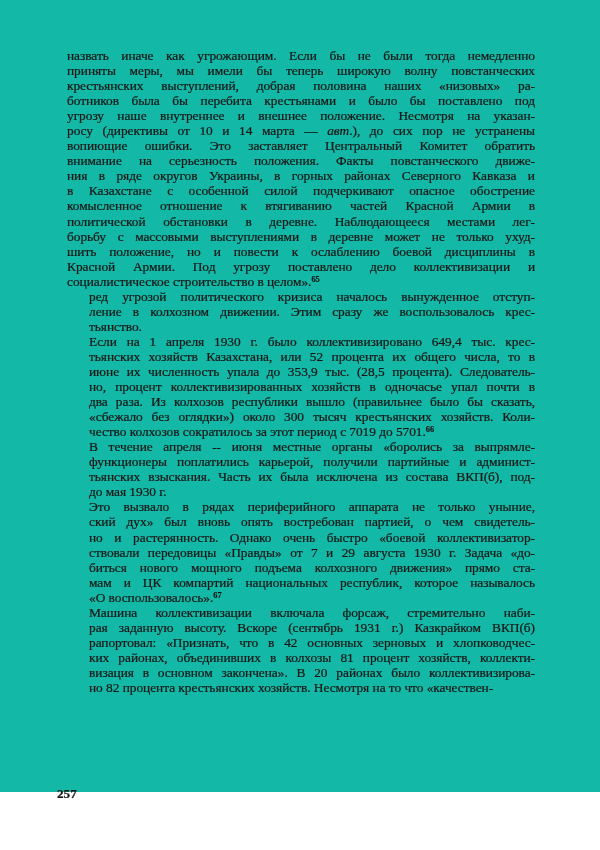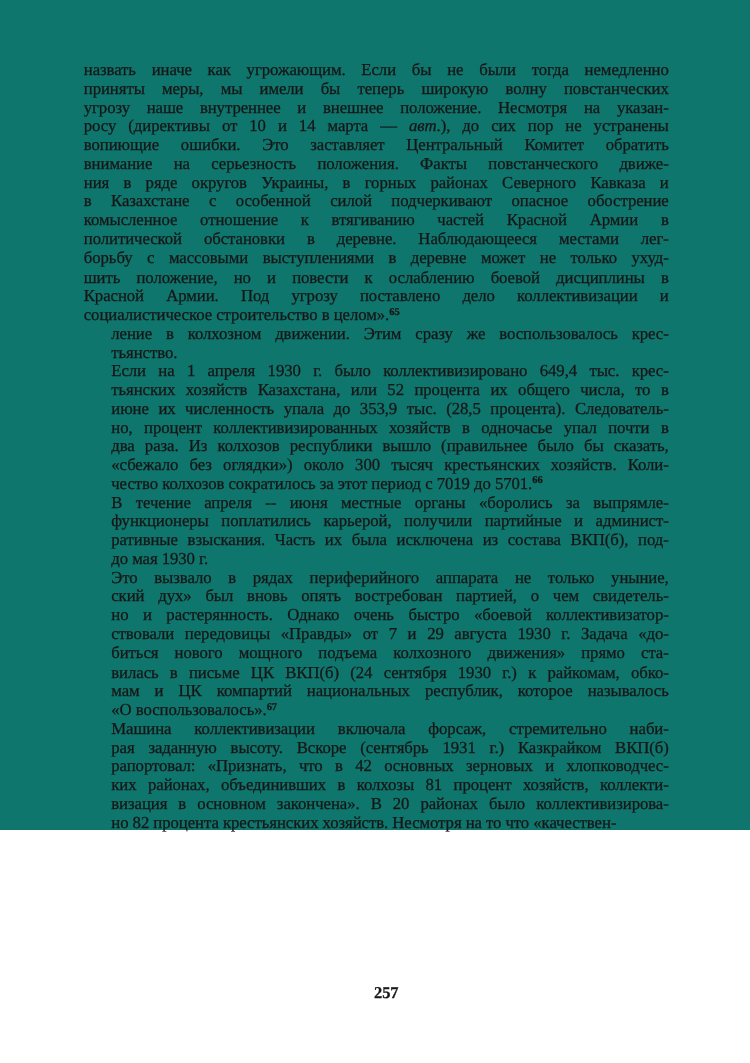--- a/index.html
+++ b/index.html
@@ -14,22 +14,22 @@
     font-family: "Liberation Serif", "DejaVu Serif", serif;
     color: #1a1a1a;
     position: relative;
     -webkit-font-smoothing: none;
   }
   .page {
     position: absolute;
     left: 0;
     top: 0;
     width: 600px;
-    height: 664px;
-    background: #0f766e;
+    height: 792px;
+    background: #14b8a6;
   }
   .text-block {
     position: absolute;
     left: 67px;
     top: 48px;
     width: 468px;
   }
   .para {
     margin: 0;
     text-indent: 22px;
@@ -60,83 +60,85 @@
     vertical-align: 0.52em;
     line-height: 0;
     font-weight: 700;
     -webkit-text-stroke: 0.2px #161616;
   }
   .ital {
     font-style: italic;
   }
   .folio {
     position: absolute;
-    left: 75px;
+    left: 57px;
     top: 786px;
     width: 468px;
-    text-align: center;
+    text-align: left;
     font-size: 13.2px;
     font-weight: 600;
     color: #161616;
     -webkit-text-stroke: 0.2px #161616;
   }
 </style>
 </head>
 <body>
 
 <div class="page">
 
   <div class="text-block">
 
     <p class="para first">
       <span class="ln">назвать иначе как угрожающим. Если бы не были тогда немедленно</span>
       <span class="ln">приняты меры, мы имели бы теперь широкую волну повстанческих</span>
+      <span class="ln">крестьянских выступлений, добрая половина наших «низовых» ра-</span>
+      <span class="ln">ботников была бы перебита крестьянами и было бы поставлено под</span>
       <span class="ln">угрозу наше внутреннее и внешнее положение. Несмотря на указан-</span>
       <span class="ln"><span>росу (директивы от 10 и 14 марта — </span><span class="ital">авт</span><span>.), до сих пор не устранены</span></span>
       <span class="ln">вопиющие ошибки. Это заставляет Центральный Комитет обратить</span>
       <span class="ln">внимание на серьезность положения. Факты повстанческого движе-</span>
       <span class="ln">ния в ряде округов Украины, в горных районах Северного Кавказа и</span>
       <span class="ln">в Казахстане с особенной силой подчеркивают опасное обострение</span>
       <span class="ln">комысленное отношение к втягиванию частей Красной Армии в</span>
       <span class="ln">политической обстановки в деревне. Наблюдающееся местами лег-</span>
       <span class="ln">борьбу с массовыми выступлениями в деревне может не только ухуд-</span>
       <span class="ln">шить положение, но и повести к ослаблению боевой дисциплины в</span>
       <span class="ln">Красной Армии. Под угрозу поставлено дело коллективизации и</span>
       <span class="ln last"><span>социалистическое строительство в целом».</span><sup class="fn">65</sup></span>
     </p>
 
     <p class="para">
+      <span class="ln">ред угрозой политического кризиса началось вынужденное отступ-</span>
       <span class="ln">ление в колхозном движении. Этим сразу же воспользовалось крес-</span>
       <span class="ln last">тьянство.</span>
     </p>
 
     <p class="para">
       <span class="ln">Если на 1 апреля 1930 г. было коллективизировано 649,4 тыс. крес-</span>
       <span class="ln">тьянских хозяйств Казахстана, или 52 процента их общего числа, то в</span>
       <span class="ln">июне их численность упала до 353,9 тыс. (28,5 процента). Следователь-</span>
       <span class="ln">но, процент коллективизированных хозяйств в одночасье упал почти в</span>
       <span class="ln">два раза. Из колхозов республики вышло (правильнее было бы сказать,</span>
       <span class="ln">«сбежало без оглядки») около 300 тысяч крестьянских хозяйств. Коли-</span>
       <span class="ln last"><span>чество колхозов сократилось за этот период с 7019 до 5701.</span><sup class="fn">66</sup></span>
     </p>
 
     <p class="para">
       <span class="ln">В течение апреля -- июня местные органы «боролись за выпрямле-</span>
       <span class="ln">функционеры поплатились карьерой, получили партийные и админист-</span>
-      <span class="ln">ративные взыскания. Часть их была исключена из состава ВКП(б), под-</span>
+      <span class="ln">тьянских взыскания. Часть их была исключена из состава ВКП(б), под-</span>
       <span class="ln last">до мая 1930 г.</span>
     </p>
 
     <p class="para">
       <span class="ln">Это вызвало в рядах периферийного аппарата не только уныние,</span>
       <span class="ln">ский дух» был вновь опять востребован партией, о чем свидетель-</span>
       <span class="ln">но и растерянность. Однако очень быстро «боевой коллективизатор-</span>
       <span class="ln">ствовали передовицы «Правды» от 7 и 29 августа 1930 г. Задача «до-</span>
       <span class="ln">биться нового мощного подъема колхозного движения» прямо ста-</span>
-      <span class="ln">вилась в письме ЦК ВКП(б) (24 сентября 1930 г.) к райкомам, обко-</span>
       <span class="ln">мам и ЦК компартий национальных республик, которое называлось</span>
       <span class="ln last"><span>«О воспользовалось».</span><sup class="fn">67</sup></span>
     </p>
 
     <p class="para">
       <span class="ln">Машина коллективизации включала форсаж, стремительно наби-</span>
       <span class="ln">рая заданную высоту. Вскоре (сентябрь 1931 г.) Казкрайком ВКП(б)</span>
       <span class="ln">рапортовал: «Признать, что в 42 основных зерновых и хлопководчес-</span>
       <span class="ln">ких районах, объединивших в колхозы 81 процент хозяйств, коллекти-</span>
       <span class="ln">визация в основном закончена». В 20 районах было коллективизирова-</span>

